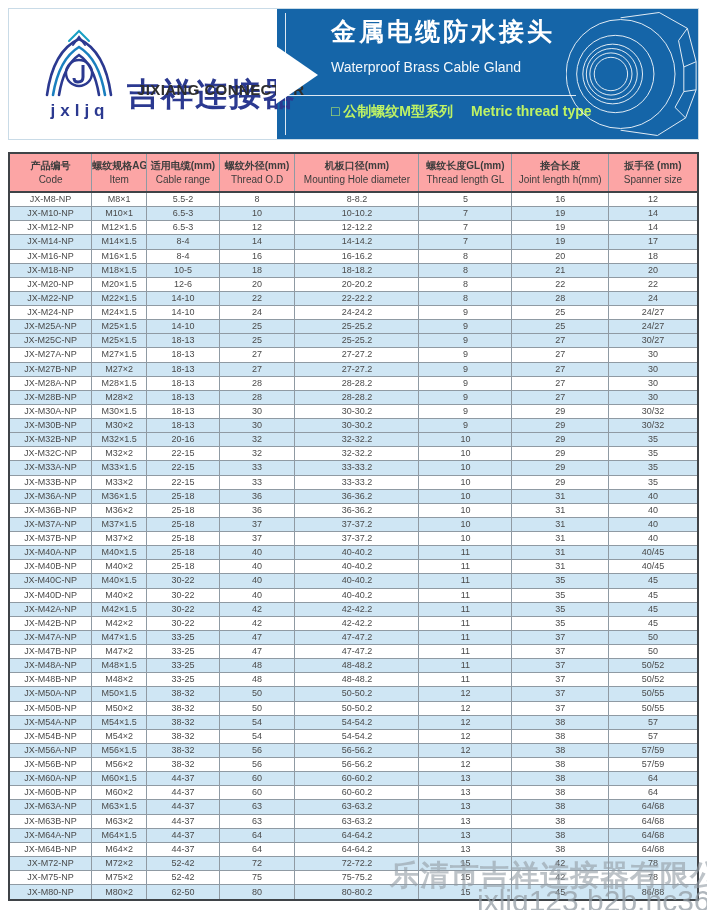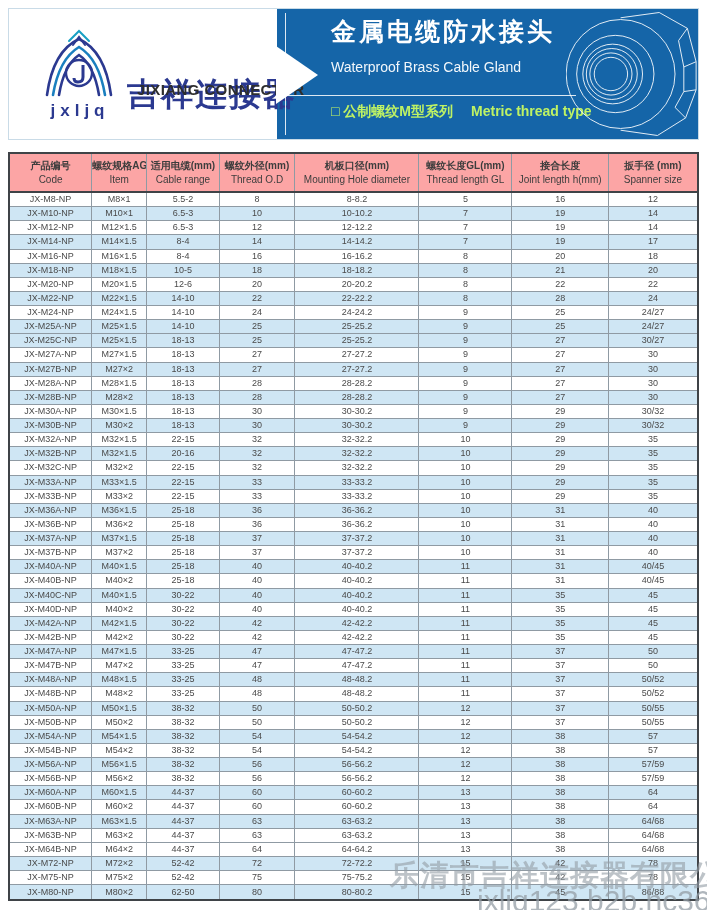--- a/index.html
+++ b/index.html
@@ -307,30 +307,20 @@
       <tr class="alt">
         <td>JX-M30B-NP</td>
         <td>M30×2</td>
         <td>18-13</td>
         <td>30</td>
         <td>30-30.2</td>
         <td>9</td>
         <td>29</td>
         <td>30/32</td>
       </tr>
-      <tr>
-        <td>JX-M32A-NP</td>
-        <td>M32×1.5</td>
-        <td>22-15</td>
-        <td>32</td>
-        <td>32-32.2</td>
-        <td>10</td>
-        <td>29</td>
-        <td>35</td>
-      </tr>
       <tr class="alt">
         <td>JX-M32B-NP</td>
         <td>M32×1.5</td>
         <td>20-16</td>
         <td>32</td>
         <td>32-32.2</td>
         <td>10</td>
         <td>29</td>
         <td>35</td>
       </tr>
@@ -593,20 +583,30 @@
         <td>13</td>
         <td>38</td>
         <td>64/68</td>
       </tr>
       <tr>
         <td>JX-M63B-NP</td>
         <td>M63×2</td>
         <td>44-37</td>
         <td>63</td>
         <td>63-63.2</td>
+        <td>13</td>
+        <td>38</td>
+        <td>64/68</td>
+      </tr>
+      <tr class="alt">
+        <td>JX-M64A-NP</td>
+        <td>M64×1.5</td>
+        <td>44-37</td>
+        <td>64</td>
+        <td>64-64.2</td>
         <td>13</td>
         <td>38</td>
         <td>64/68</td>
       </tr>
       <tr>
         <td>JX-M64B-NP</td>
         <td>M64×2</td>
         <td>44-37</td>
         <td>64</td>
         <td>64-64.2</td>

